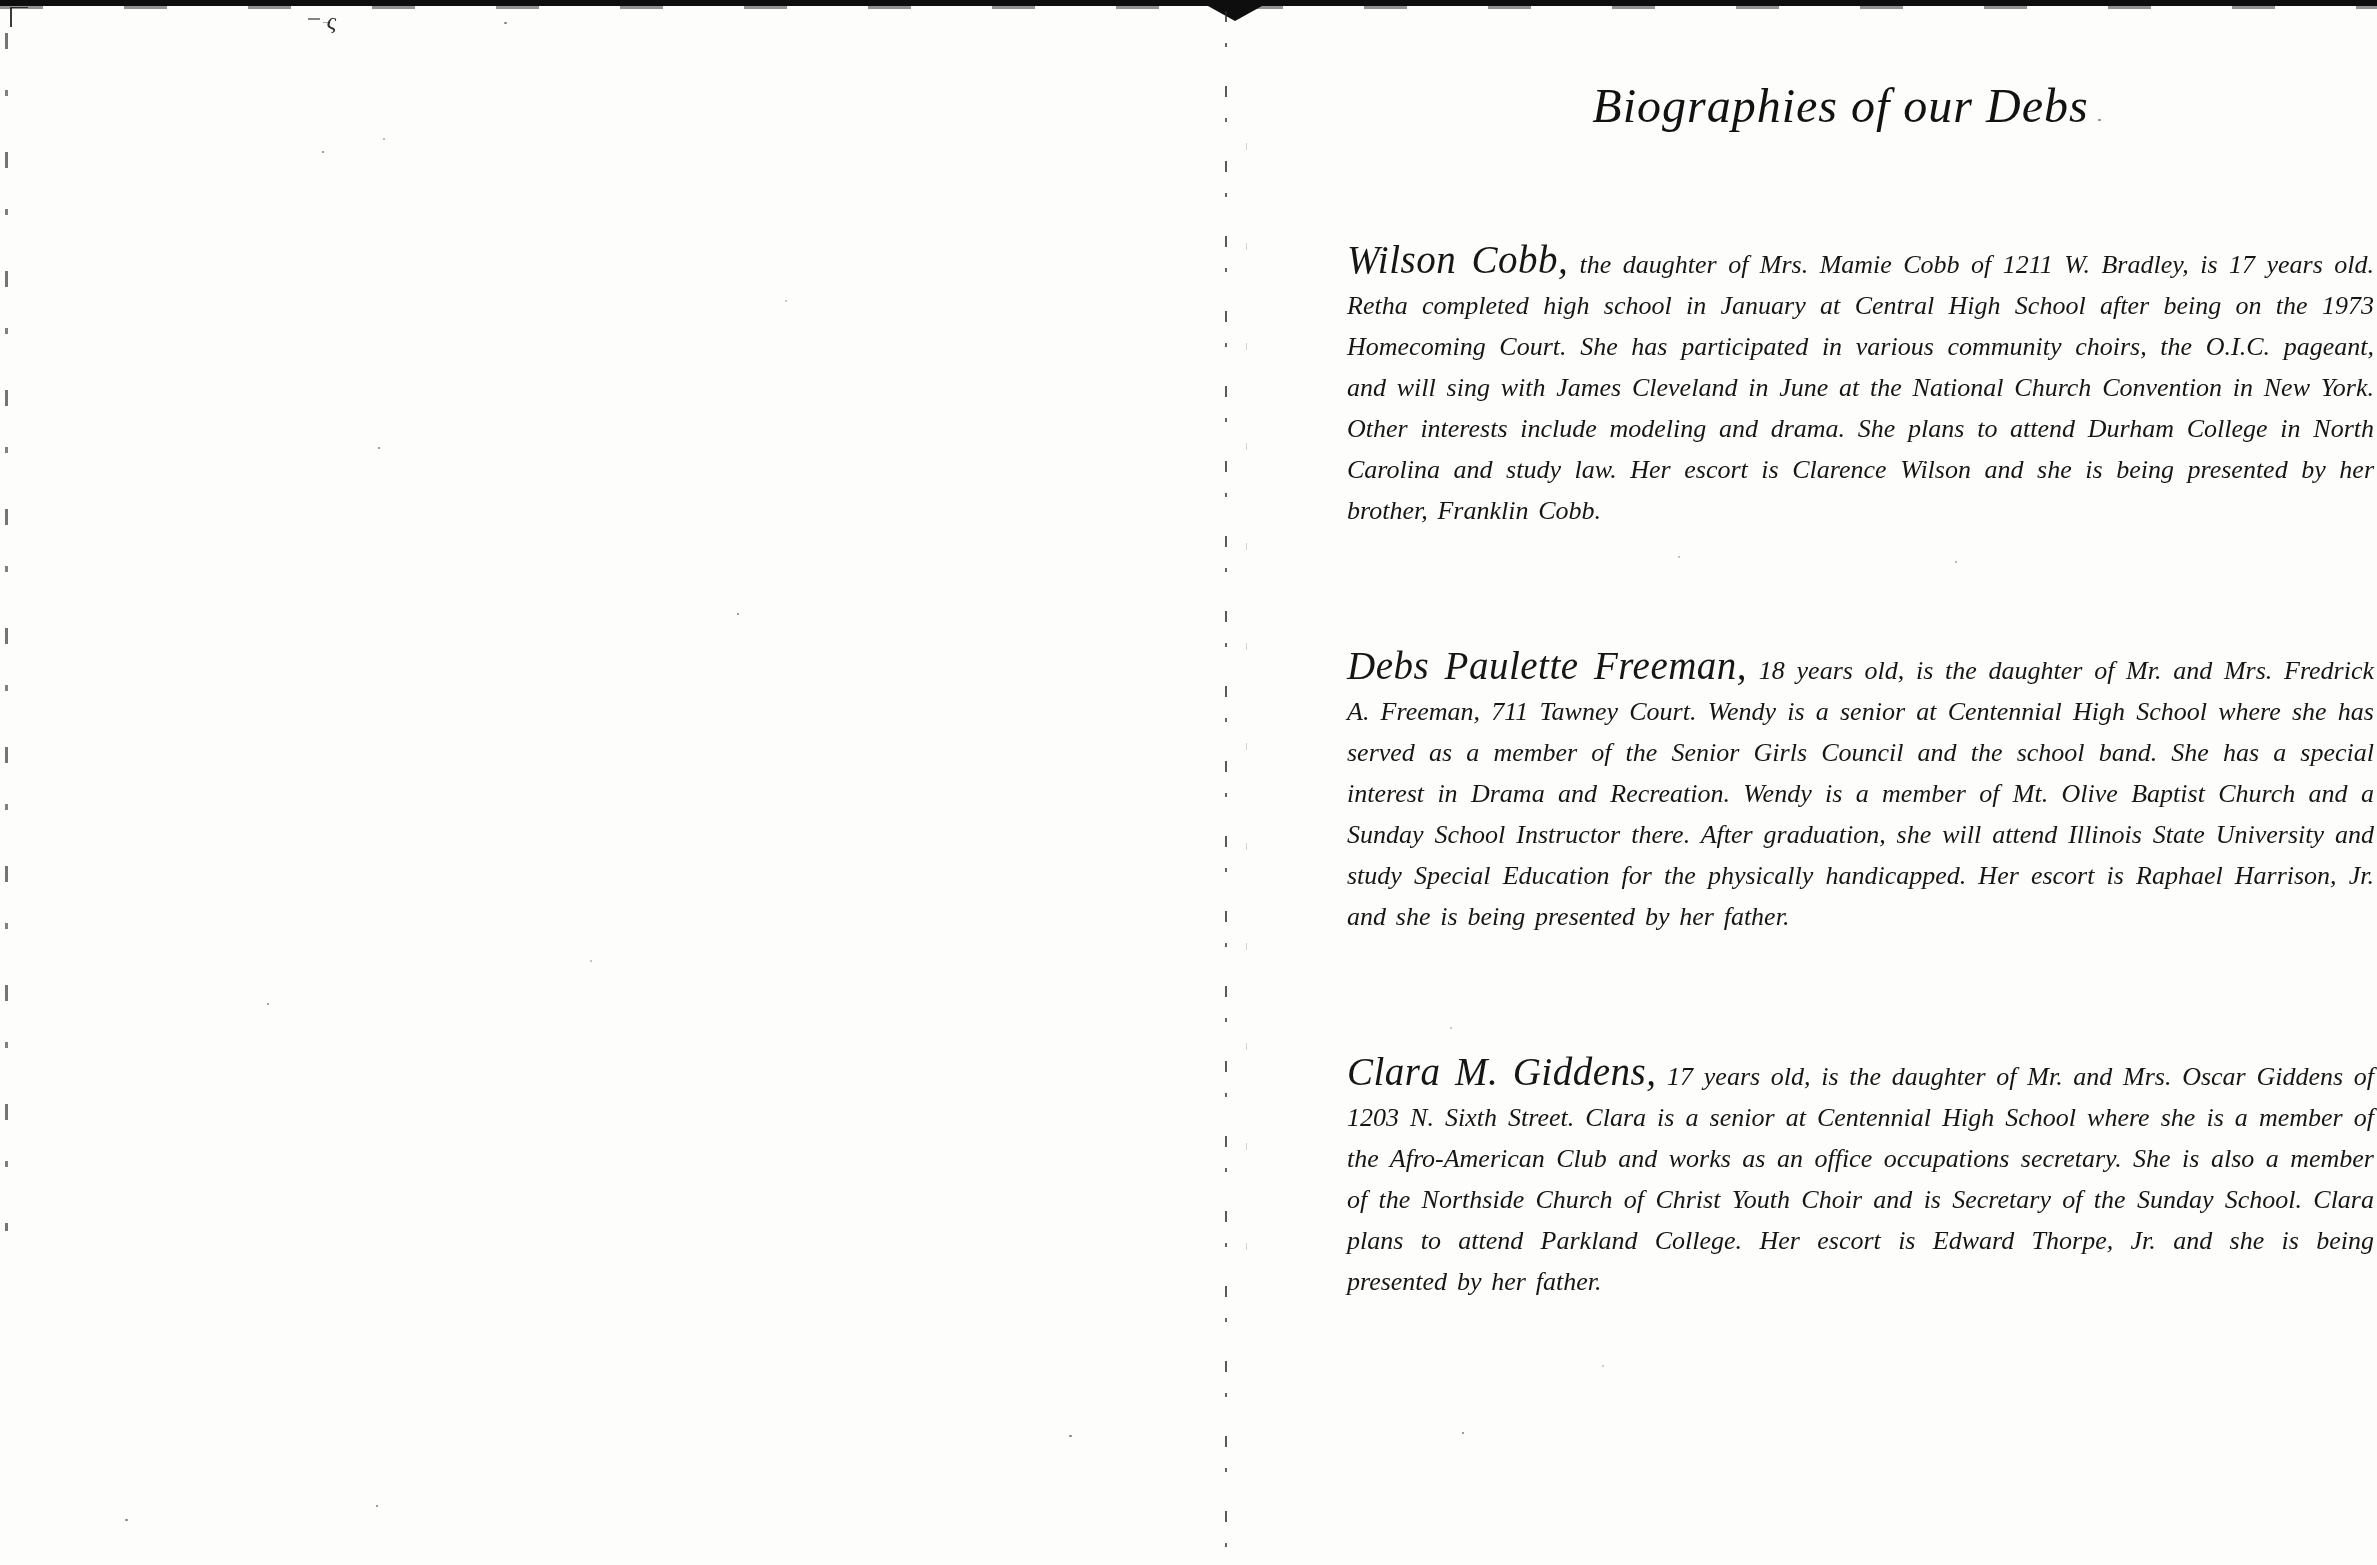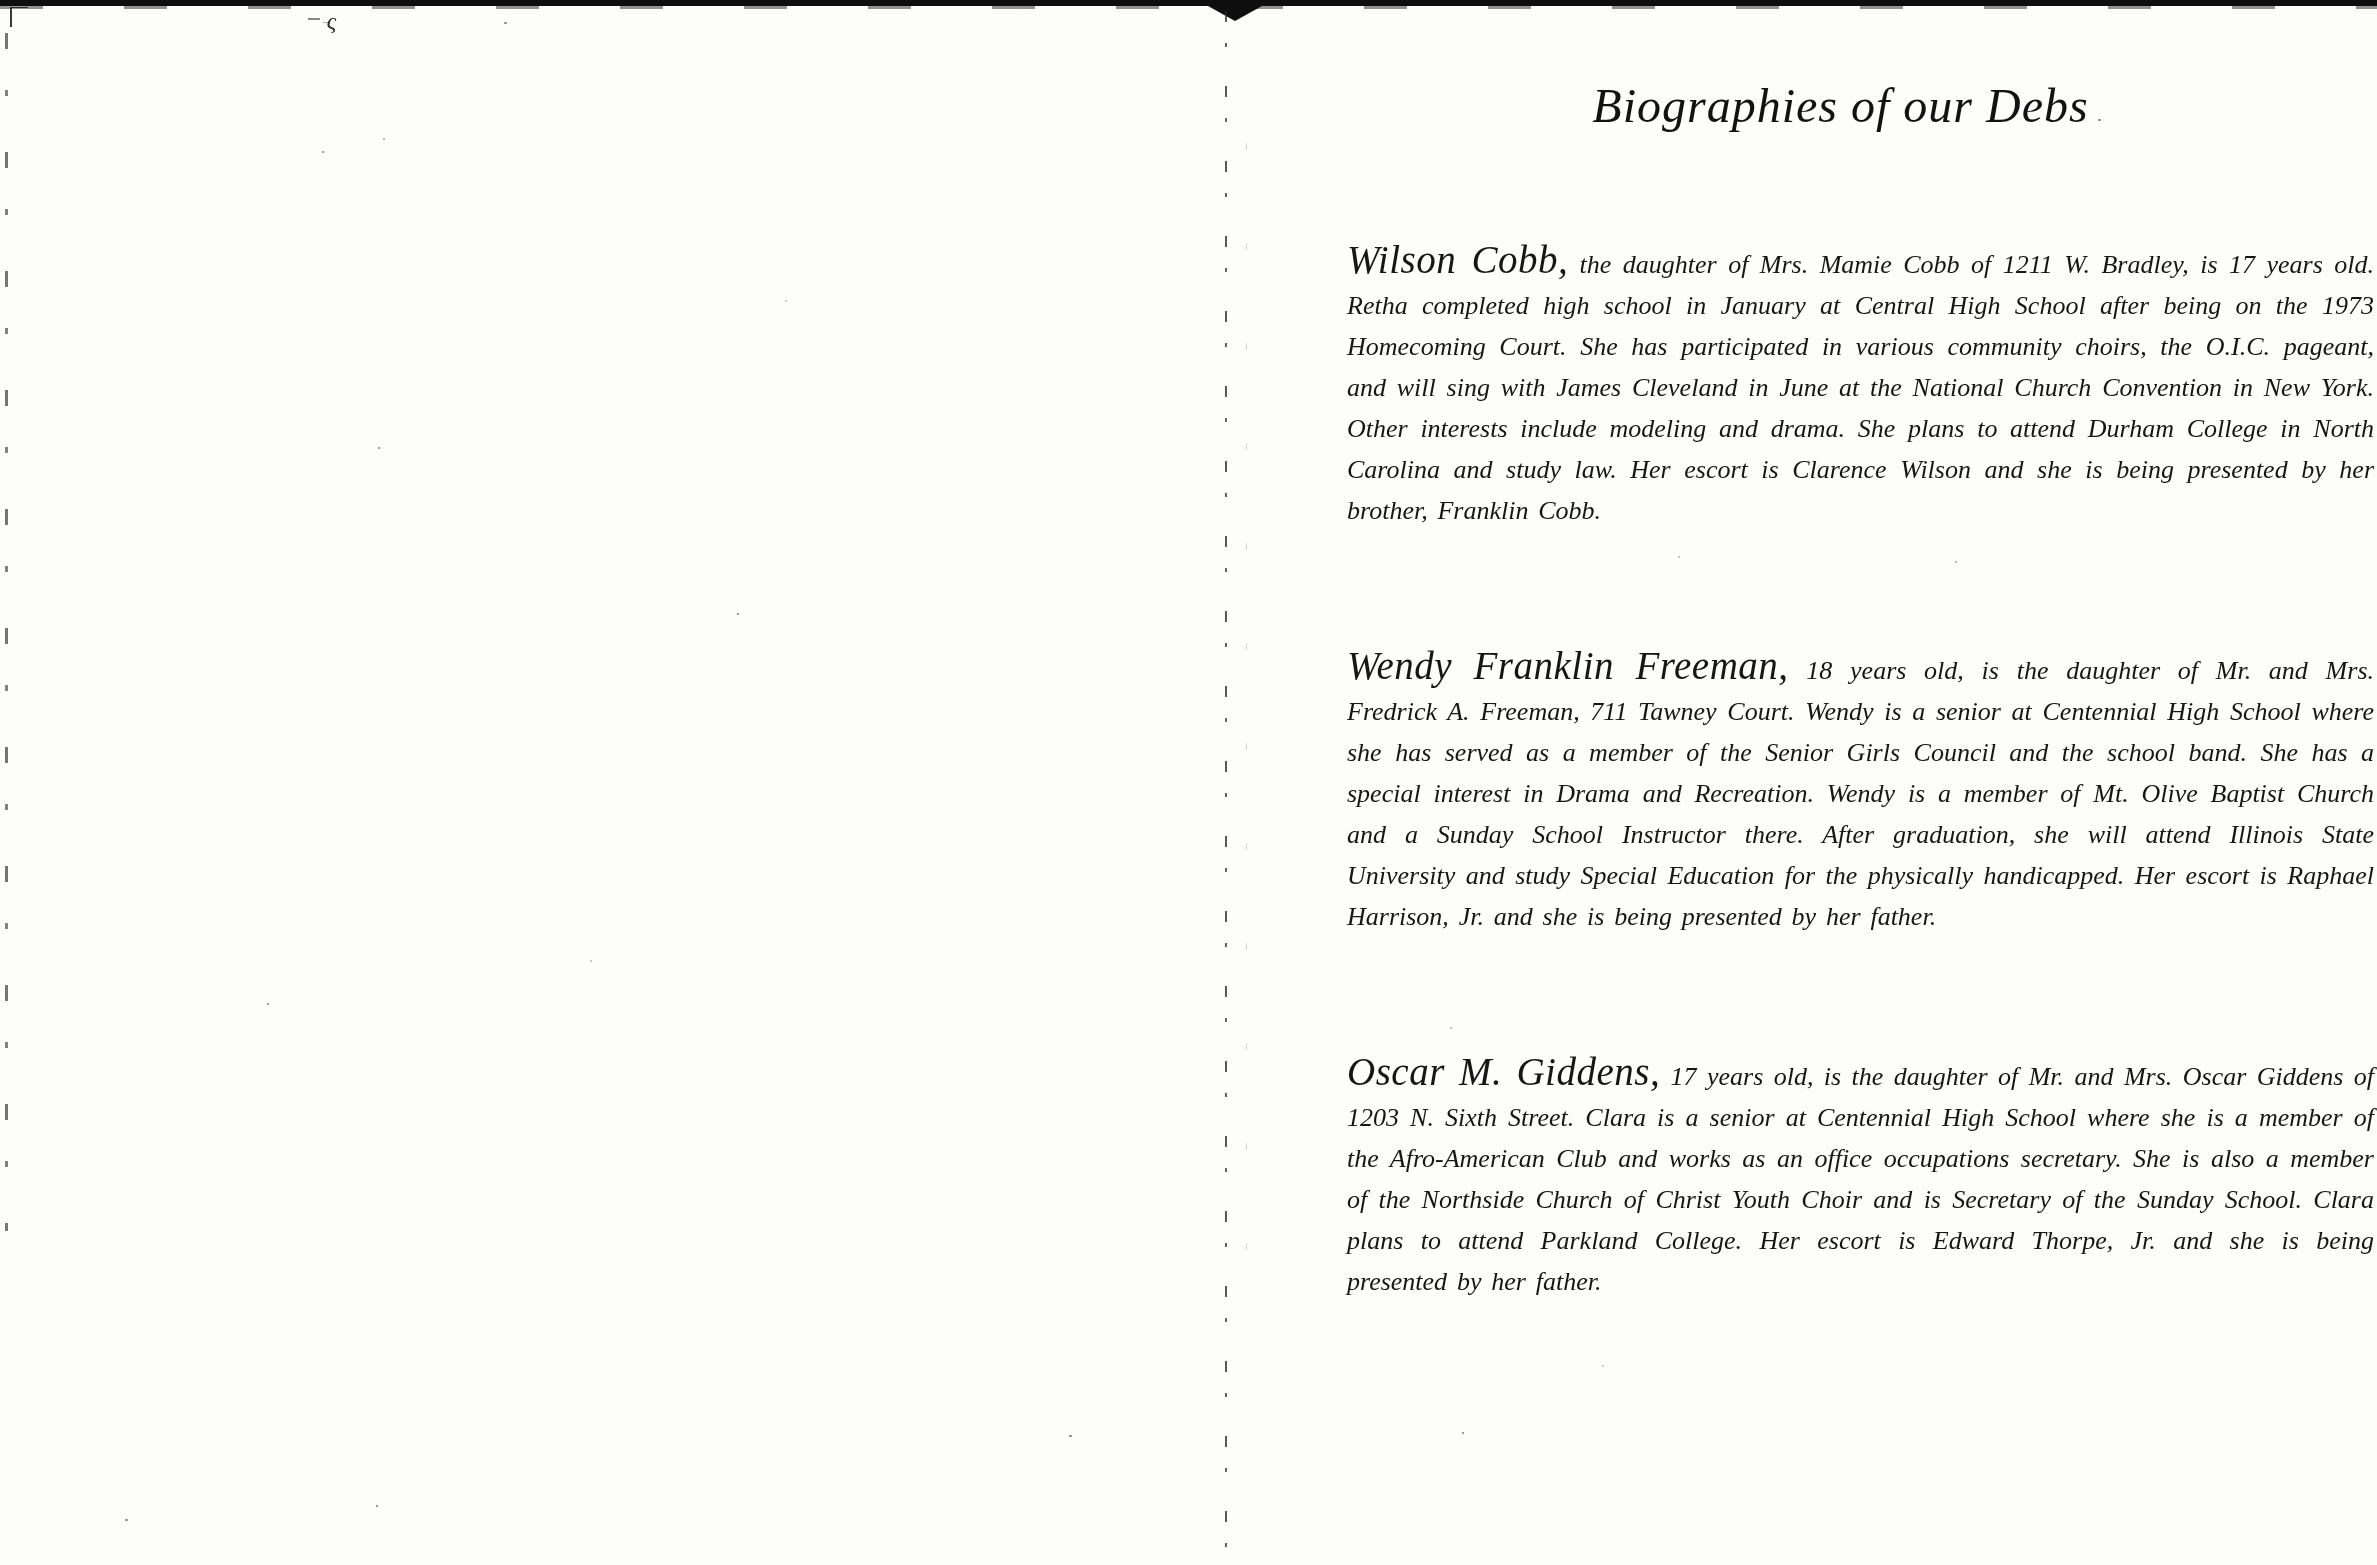--- a/index.html
+++ b/index.html
@@ -82,21 +82,21 @@
   <div class="speck" style="top:1365px;left:1602px;width:1.9px;height:1.9px;opacity:.5;"></div>
 
   <div class="page-left"></div>
 
   <div class="page-right">
     <h1 class="title">Biographies of our Debs</h1>
 
     <p class="bio bio-1"><span class="bio-name">Wilson Cobb,</span>
       <span class="bio-text">the daughter of Mrs. Mamie Cobb of 1211 W. Bradley, is 17 years old. Retha completed high school in January at Central High School after being on the 1973 Homecoming Court. She has participated in various community choirs, the O.I.C. pageant, and will sing with James Cleveland in June at the National Church Convention in New York. Other interests include modeling and drama. She plans to attend Durham College in North Carolina and study law. Her escort is Clarence Wilson and she is being presented by her brother, Franklin Cobb.</span></p>
 
-    <p class="bio bio-2"><span class="bio-name">Wendy Franklin Freeman,</span>
+    <p class="bio bio-2"><span class="bio-name">Debs Paulette Freeman,</span>
       <span class="bio-text">18 years old, is the daughter of Mr. and Mrs. Fredrick A. Freeman, 711 Tawney Court. Wendy is a senior at Centennial High School where she has served as a member of the Senior Girls Council and the school band. She has a special interest in Drama and Recreation. Wendy is a member of Mt. Olive Baptist Church and a Sunday School Instructor there. After graduation, she will attend Illinois State University and study Special Education for the physically handicapped. Her escort is Raphael Harrison, Jr. and she is being presented by her father.</span></p>
 
-    <p class="bio bio-3"><span class="bio-name">Oscar M. Giddens,</span>
+    <p class="bio bio-3"><span class="bio-name">Clara M. Giddens,</span>
       <span class="bio-text">17 years old, is the daughter of Mr. and Mrs. Oscar Giddens of 1203 N. Sixth Street. Clara is a senior at Centennial High School where she is a member of the Afro-American Club and works as an office occupations secretary. She is also a member of the Northside Church of Christ Youth Choir and is Secretary of the Sunday School. Clara plans to attend Parkland College. Her escort is Edward Thorpe, Jr. and she is being presented by her father.</span></p>
   </div>
 
 </div>
 
 
 </body></html>

